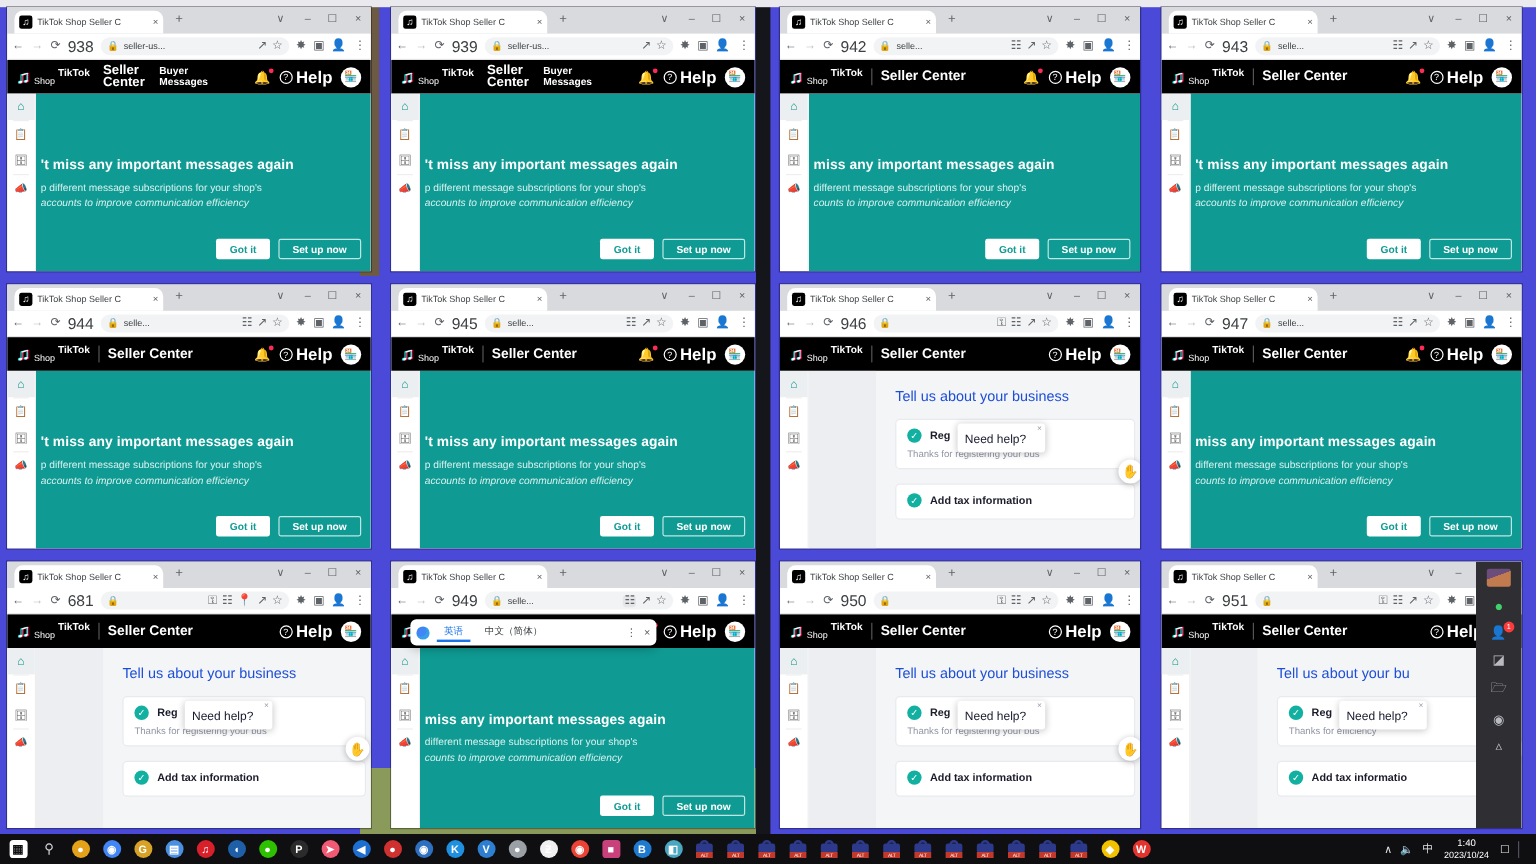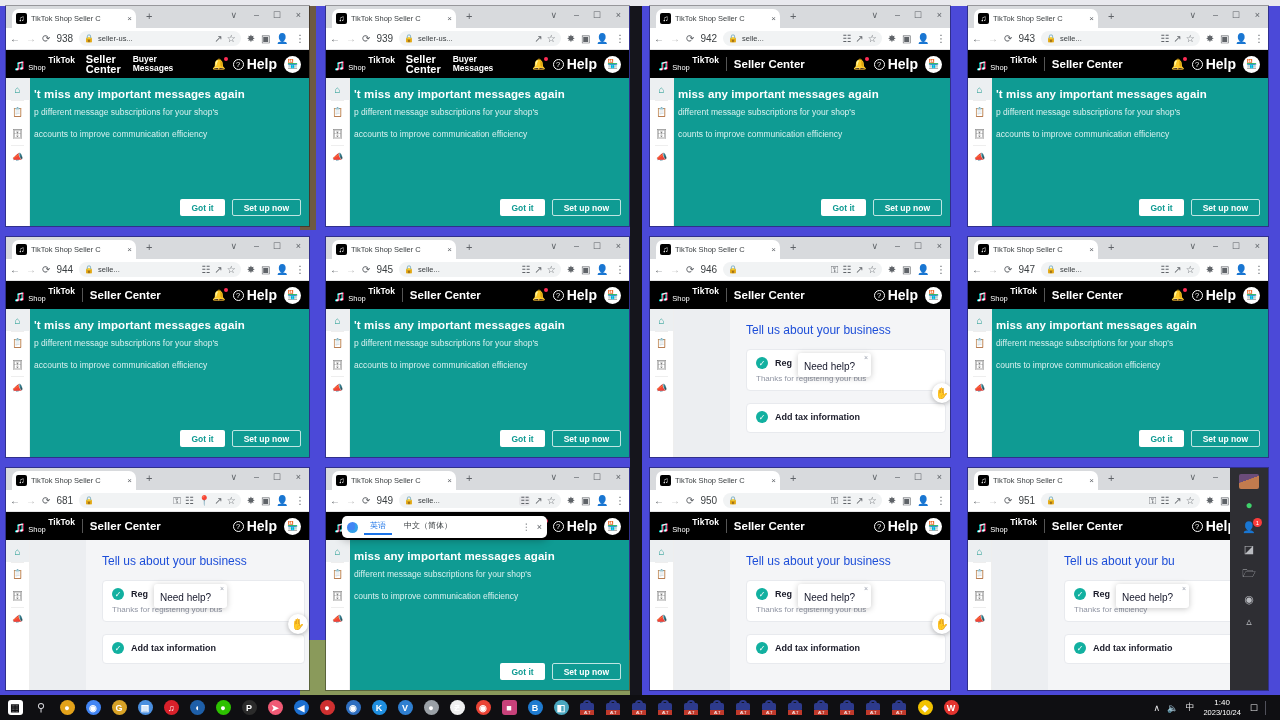--- a/index.html
+++ b/index.html
@@ -34,21 +34,21 @@
               color:#5f6368; line-height:11px; }
   .wctl { position:absolute; top:4px; font-size:9px; color:#5f6368; line-height:10px; }
   .wctl.c0 { right:72px; } .wctl.c1 { right:50px; }
   .wctl.c2 { right:28px; } .wctl.c3 { right:8px; }
 
   
   .toolbar { height:22px; background:#fff; display:flex; align-items:center;
              padding:0 4px; gap:6px; border-bottom:1px solid #e3e3e5; }
   .tb-ic { font-size:10px; color:#5f6368; line-height:10px; flex:none; }
   .tb-ic.dim { color:#bdbdbd; }
-  .tb-num { font-size:10px; color:#3c4043; flex:none; }
+  .tb-num { font-size:13px; color:#3c4043; flex:none; }
   .omni { flex:1; height:15px; background:#f1f3f4; border-radius:8px;
           display:flex; align-items:center; padding:0 5px; gap:4px;
           overflow:hidden; }
   .omni-txt { font-size:7.5px; color:#3c4043; white-space:nowrap; }
   .omni-sp { flex:1; }
 
   
   .tkhead { height:28px; background:#000; display:flex; align-items:center;
             padding:0 8px; gap:7px; position:relative; }
   .tk-logo { display:flex; align-items:center; gap:3px; flex:none; }
@@ -80,24 +80,24 @@
           background:#fff; border-right:1px solid #eee; z-index:3; }
   .rail-it { height:22px; display:flex; align-items:center; justify-content:center;
              font-size:9px; color:#555; }
   .rail-it.active { background:#eceff1; color:#0d9488; font-size:10px; }
   .rail-sep { height:1px; background:#eee; margin:0 5px; }
 
   
   .promo { position:absolute; left:24px; right:0; top:0; bottom:0;
            background:#0f9b93; color:#fff; padding:10px 10px 0 4px; }
   .promo-h { font-size:11.5px; font-weight:700; letter-spacing:.1px;
-             white-space:nowrap; overflow:hidden; }
+             white-space:nowrap; overflow:hidden;margin-top:44px; }
   .promo-l1, .promo-l2 { font-size:8.5px; color:#d8f1ef; margin-top:7px;
              white-space:nowrap; overflow:hidden; }
-  .promo-l2 { margin-top:12px; }
+  .promo-l2 { margin-top:3px;font-style:italic; }
   .promo-btns { position:absolute; right:8px; bottom:10px; display:flex; gap:7px; }
   .pbtn { height:17px; padding:0 11px; border-radius:2px; font-size:8.5px;
           font-weight:700; display:flex; align-items:center; }
   .pbtn.solid { background:#fff; color:#0f9b93; }
   .pbtn.ghost { border:1px solid #bfe6e3; color:#fff; }
 
   
   .biz { position:absolute; left:24px; right:0; top:0; bottom:0;
          background:#f4f5f7; }
   .biz-gray { position:absolute; left:0; top:0; width:56px; bottom:0; background:#eceef1; }

